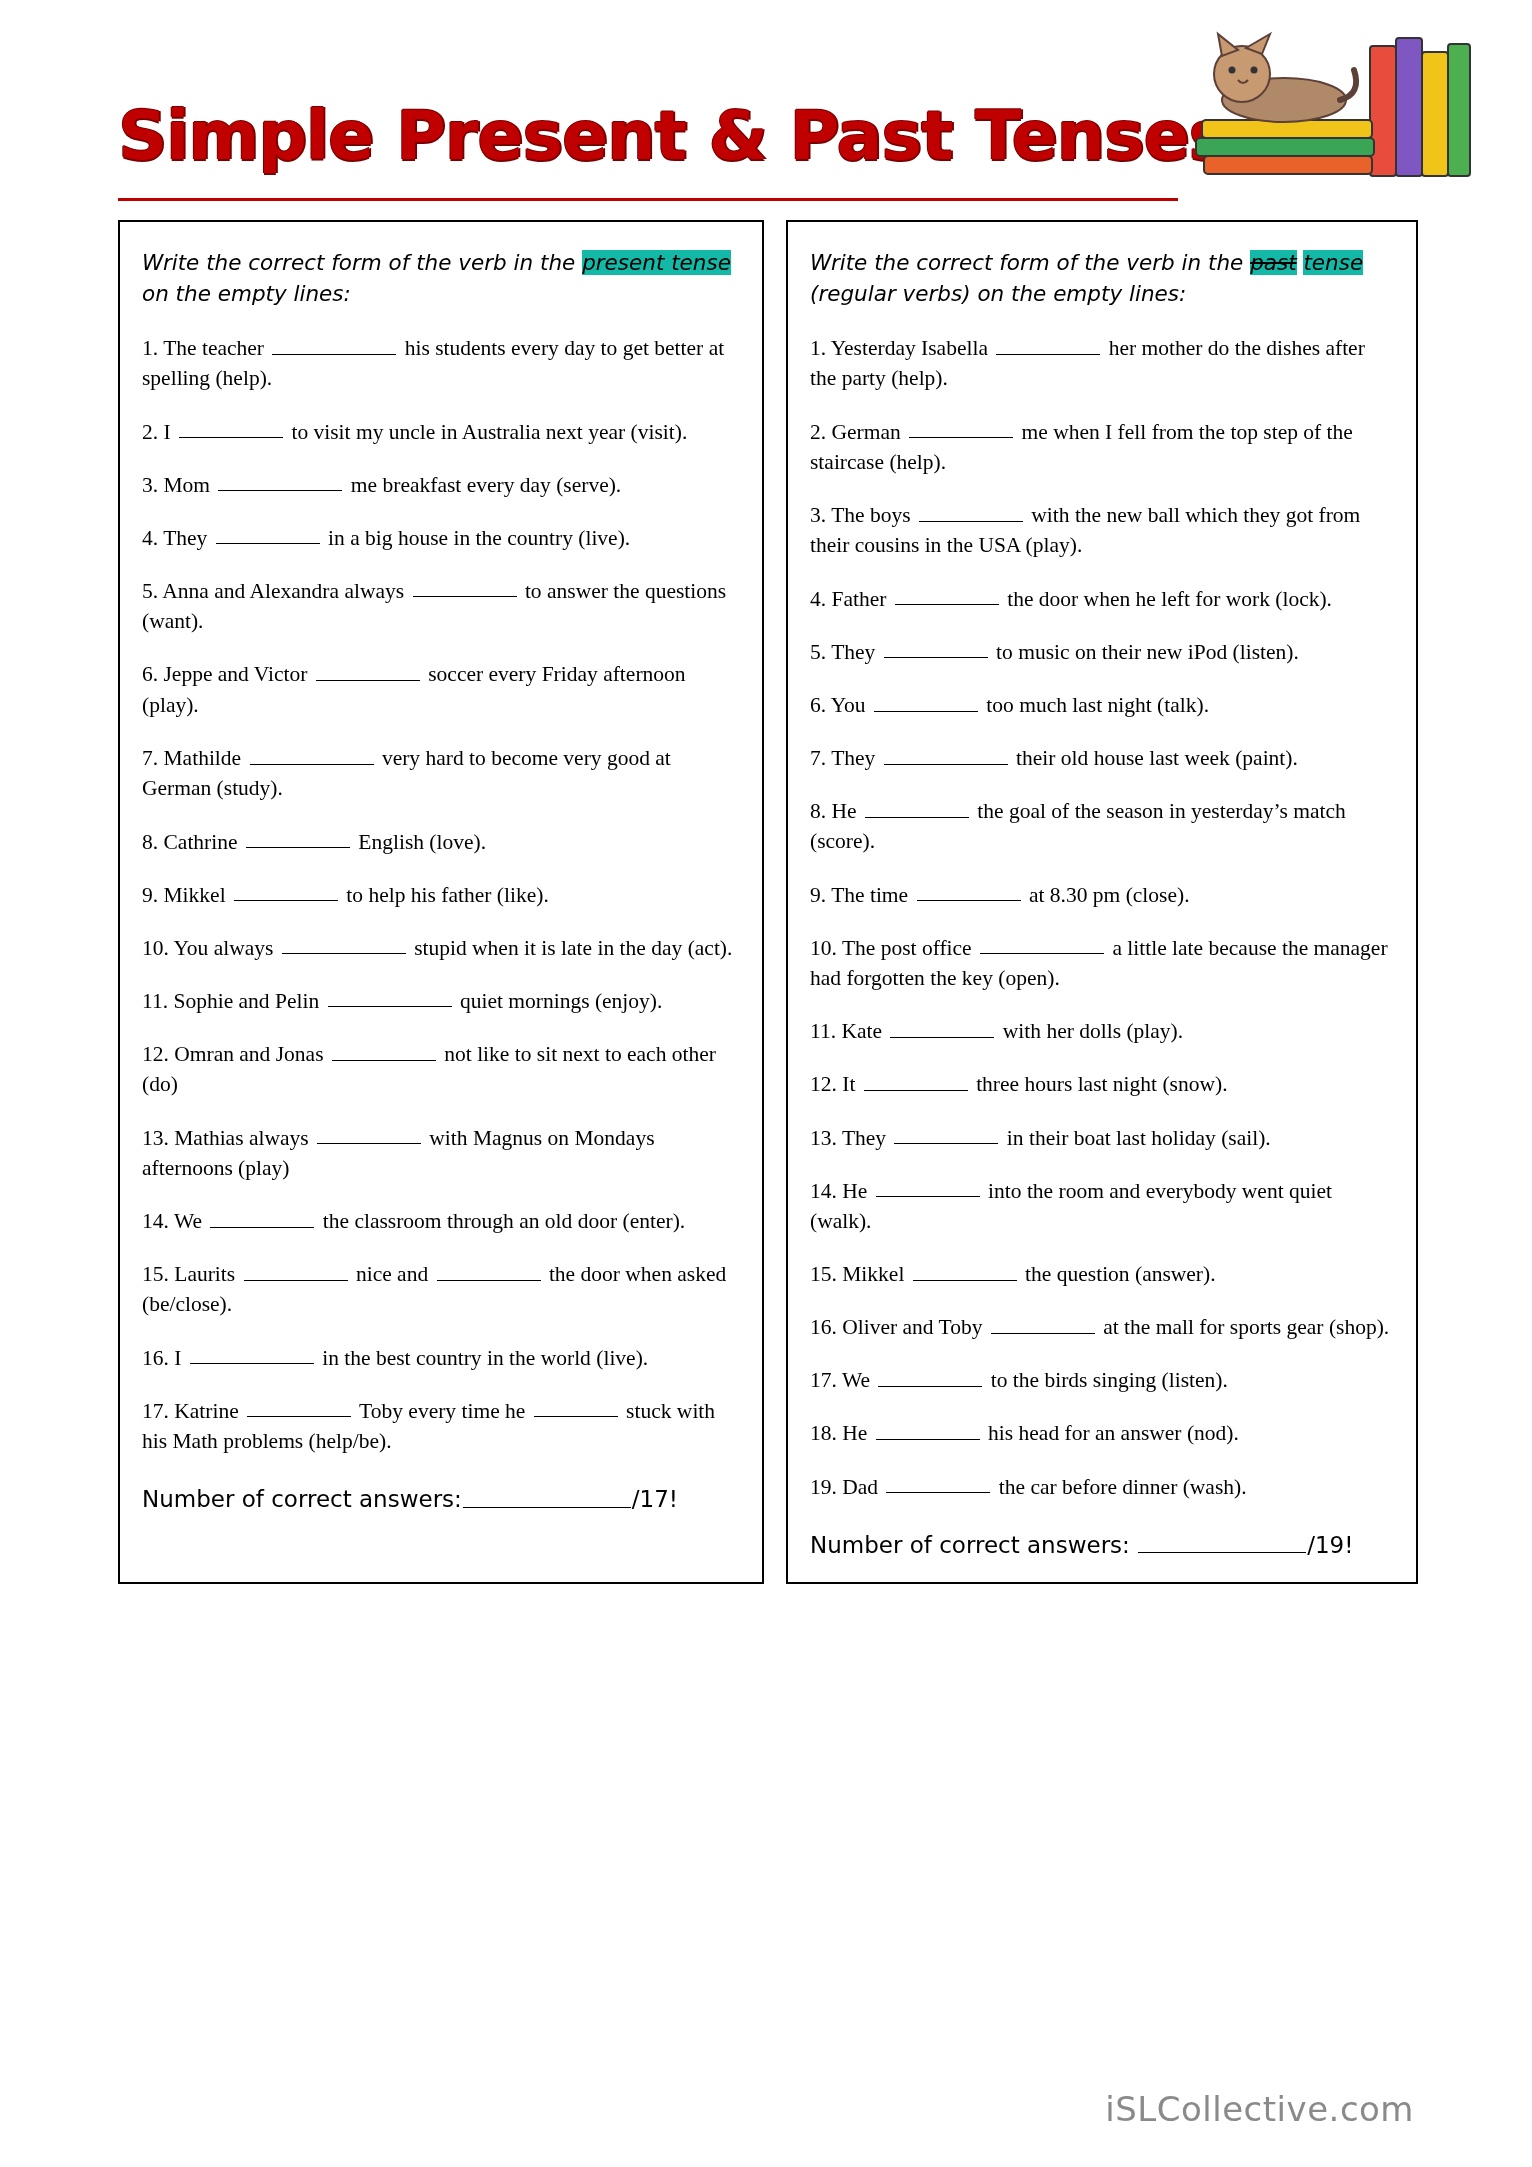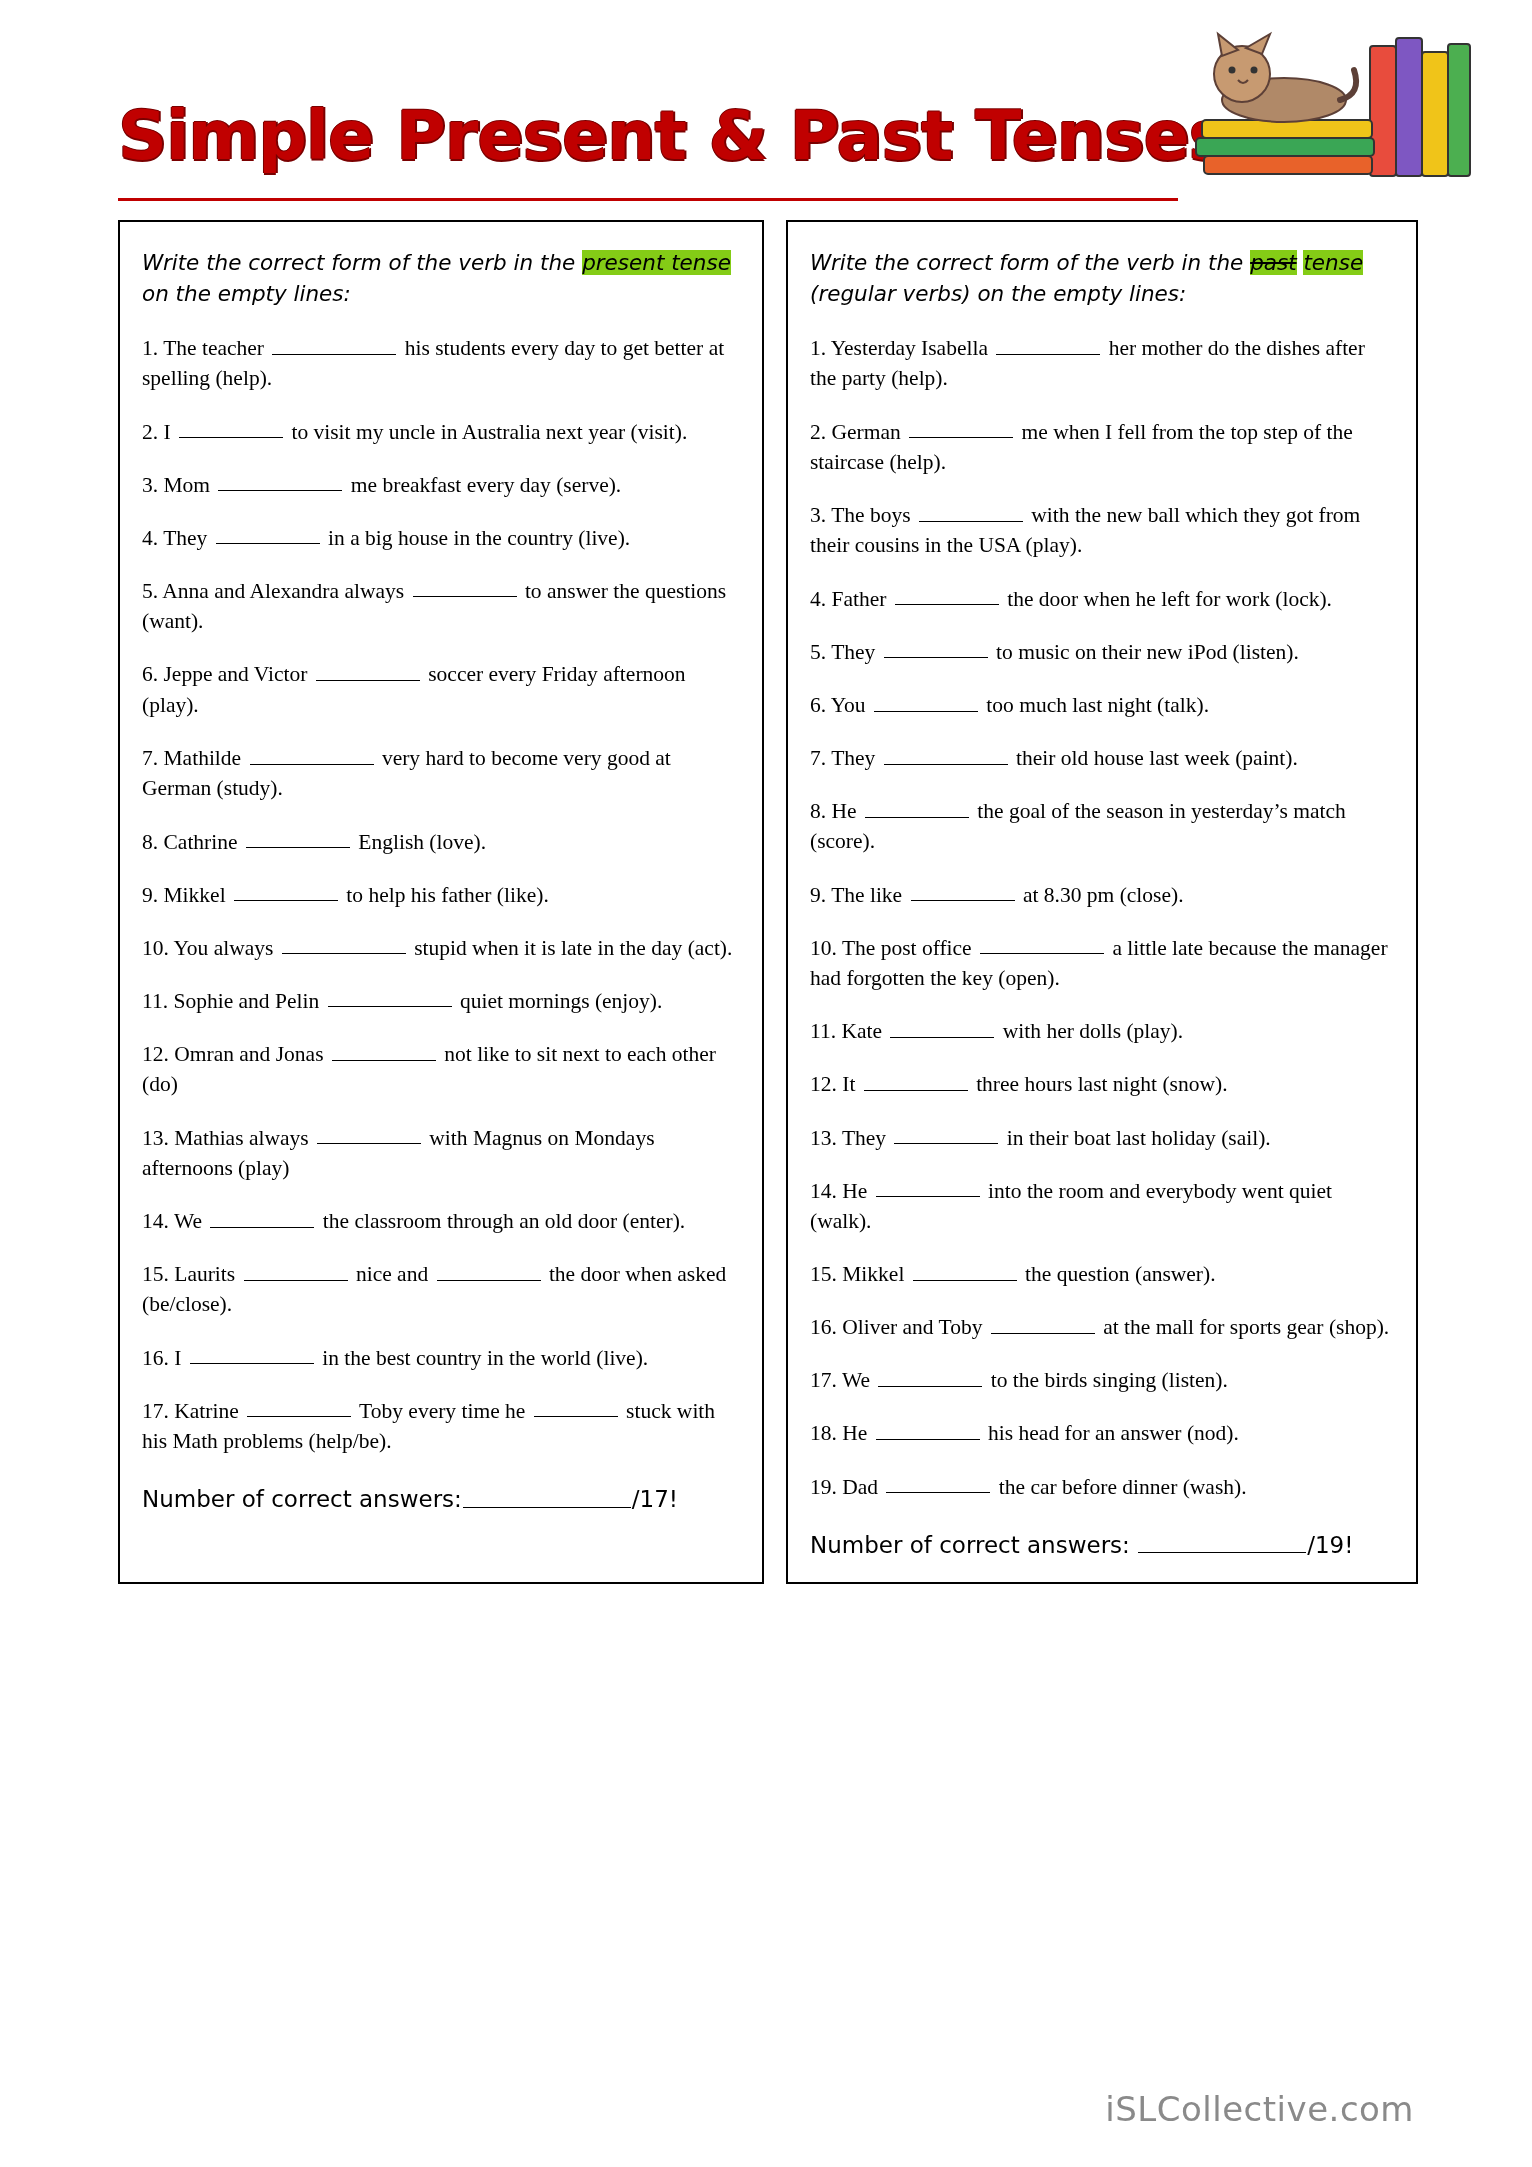--- a/index.html
+++ b/index.html
@@ -80,21 +80,21 @@
   .col-right { width: 632px; }
 
   .instructions {
     font-size: 21.5px;
     font-style: italic;
     line-height: 1.42;
     margin-bottom: 22px;
     color: #000;
   }
   .hl {
-    background: #84cc16;
+    background: #14b8a6;
     font-style: italic;
   }
   .strike-through {
     text-decoration: line-through;
   }
 
   .item {
     font-size: 21.5px;
     line-height: 1.42;
     margin-bottom: 21px;
@@ -365,21 +365,21 @@
 
       <div class="item">
         <span>8.</span>
         <span>He</span>
         <span class="blank b-md"></span>
         <span>the goal of the season in yesterday’s match (score).</span>
       </div>
 
       <div class="item">
         <span>9.</span>
-        <span>The like</span>
+        <span>The time</span>
         <span class="blank b-md"></span>
         <span>at 8.30 pm (close).</span>
       </div>
 
       <div class="item">
         <span>10.</span>
         <span>The post office</span>
         <span class="blank b-lg"></span>
         <span>a little late because the manager had forgotten the key (open).</span>
       </div>

